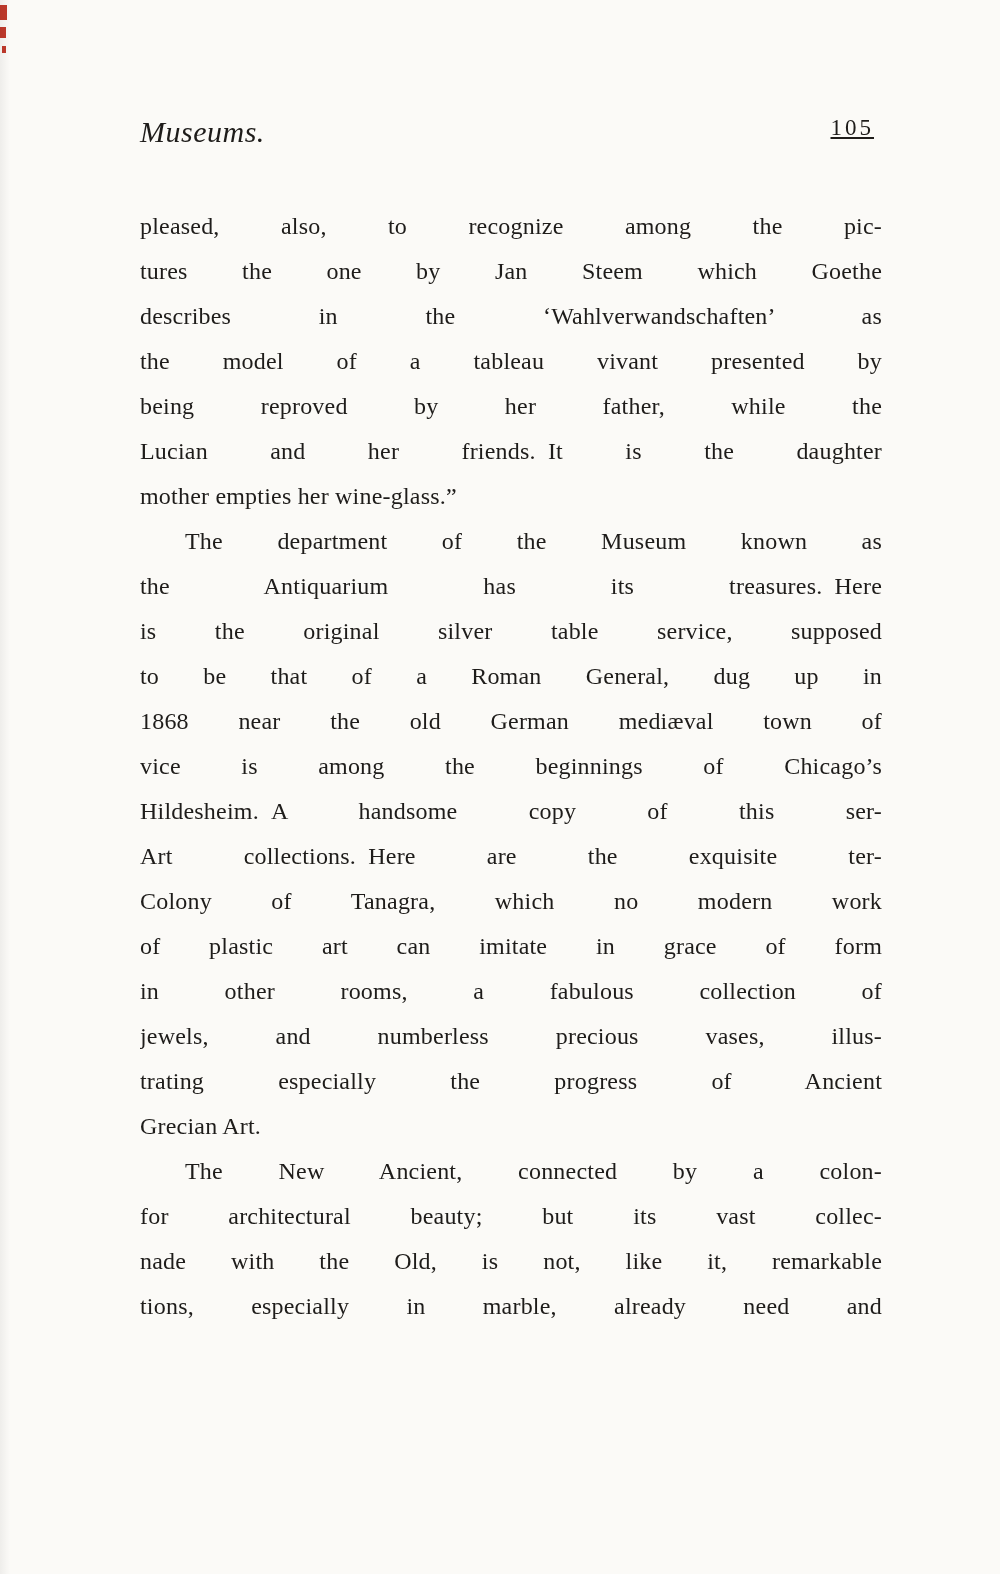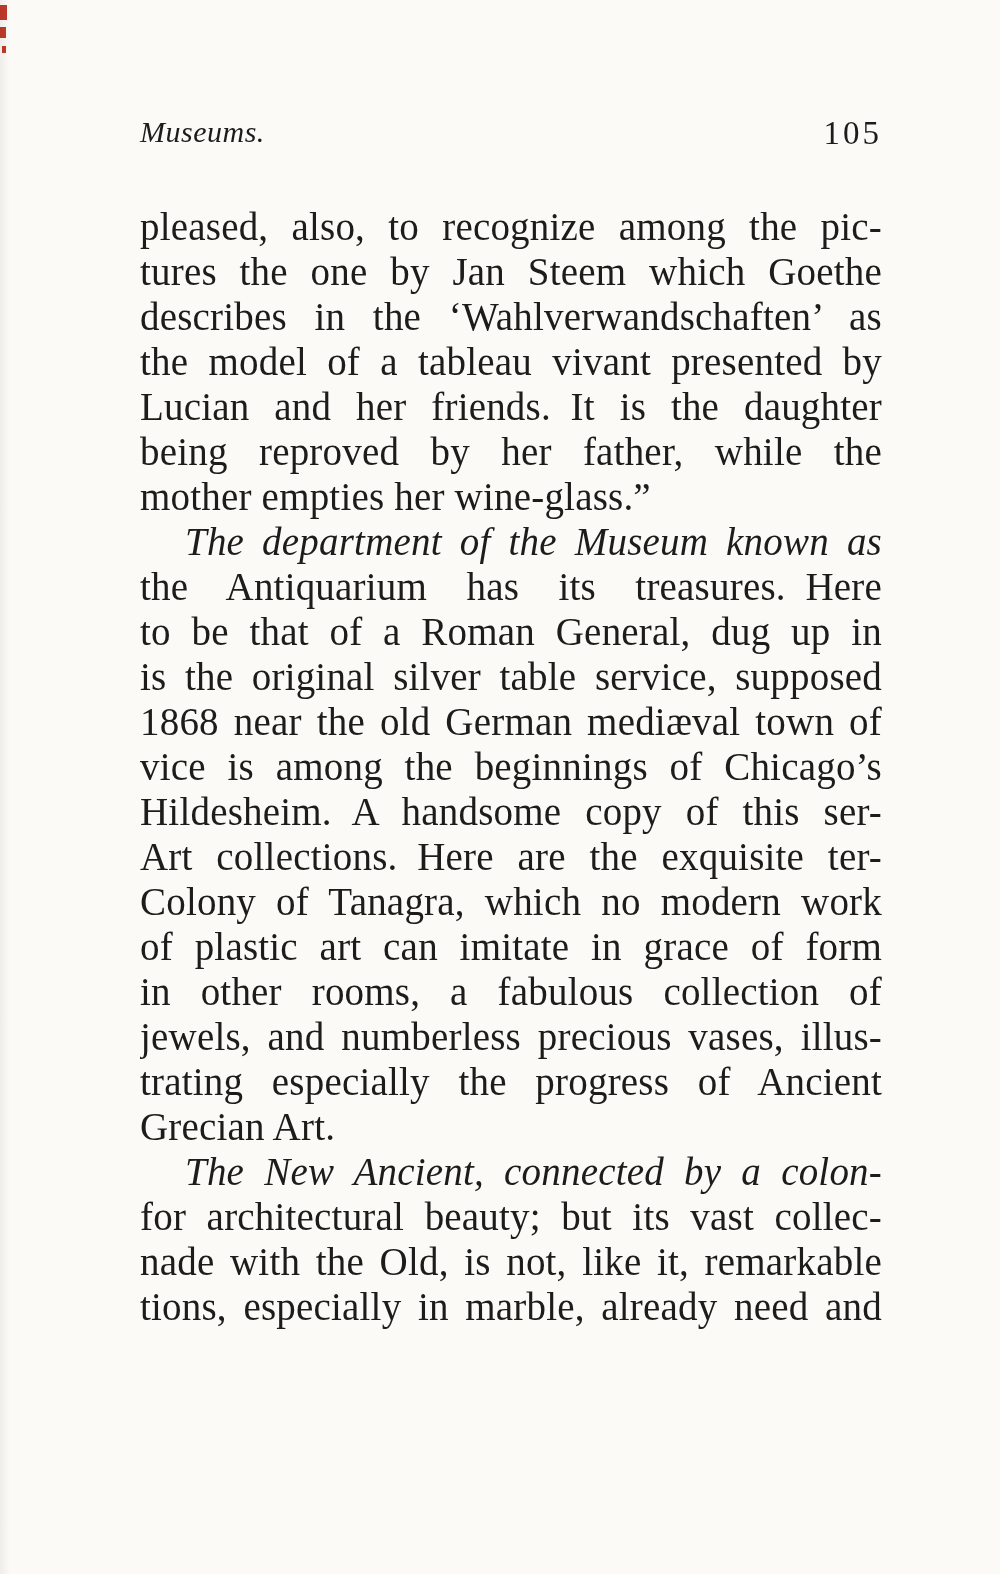--- a/index.html
+++ b/index.html
@@ -43,47 +43,47 @@
   }
   .running-head {
     position: absolute;
     left: 0; right: 0;
     text-align: left;
     font-style: italic;
     letter-spacing: 0.5px;
   }
   .page-number {
     position: absolute;
-    right: 0;
+    right: 8px;
     top: 0;
     letter-spacing: 3px;
-    font-size: 33px;
+    font-size: 23px;
+    text-decoration: underline;
   }
 
   .body-text {
-    font-size: 39px;
+    font-size: 24px;
     letter-spacing: 0.2px;
     margin-top: 44px;
   }
   .line {
     height: 45px;
     line-height: 45px;
     text-align: justify;
     text-align-last: justify;
     -moz-text-align-last: justify;
     white-space: normal;
     overflow: hidden;
   }
   .line.last {
     text-align-last: left;
     -moz-text-align-last: left;
   }
   .line.indent {
     text-indent: 45px;
-    font-style: italic;
   }
   .line .it {
   }
 </style>
 </head>
 <body>
 
 <div class="page">
 
   <div class="scan-mark m1"></div>
@@ -94,29 +94,29 @@
     <span class="running-head">Museums.</span>
     <span class="page-number">105</span>
   </div>
 
   <div class="body-text" id="body-text">
       <div class="paragraph">
         <div class="line">pleased, also, to recognize among the pic-</div>
         <div class="line">tures the one by Jan Steem which Goethe</div>
         <div class="line">describes in the ‘Wahlverwandschaften’ as</div>
         <div class="line"><span>the model of a </span><span class="it">tableau vivant</span><span> presented by</span></div>
+        <div class="line">being reproved by her father, while the</div>
         <div class="line">Lucian and her friends. It is the daughter</div>
-        <div class="line">being reproved by her father, while the</div>
         <div class="line last">mother empties her wine-glass.”</div>
       </div>
       <div class="paragraph">
         <div class="line indent">The department of the Museum known as</div>
         <div class="line">the Antiquarium has its treasures. Here</div>
+        <div class="line">is the original silver table service, supposed</div>
         <div class="line">to be that of a Roman General, dug up in</div>
-        <div class="line">is the original silver table service, supposed</div>
         <div class="line">1868 near the old German mediæval town of</div>
         <div class="line">vice is among the beginnings of Chicago’s</div>
         <div class="line">Hildesheim. A handsome copy of this ser-</div>
         <div class="line">Art collections. Here are the exquisite ter-</div>
         <div class="line">Colony of Tanagra, which no modern work</div>
         <div class="line">of plastic art can imitate in grace of form</div>
         <div class="line">in other rooms, a fabulous collection of</div>
         <div class="line">jewels, and numberless precious vases, illus-</div>
         <div class="line">trating especially the progress of Ancient</div>
         <div class="line last">Grecian Art.</div>

